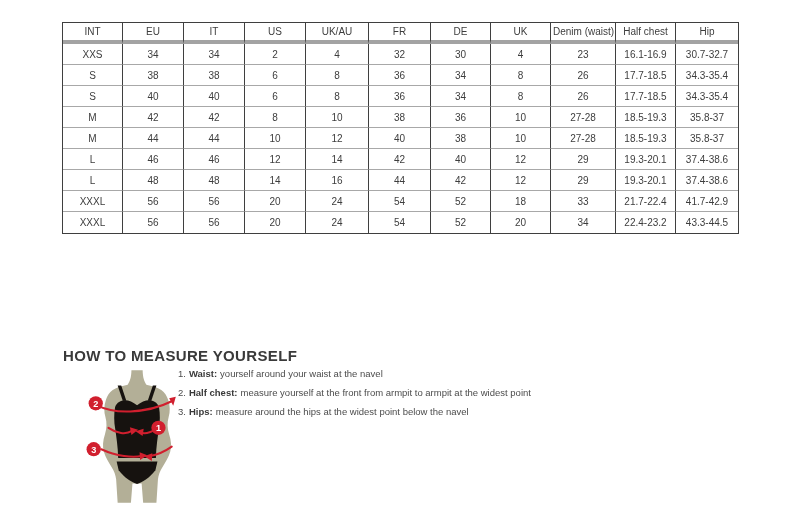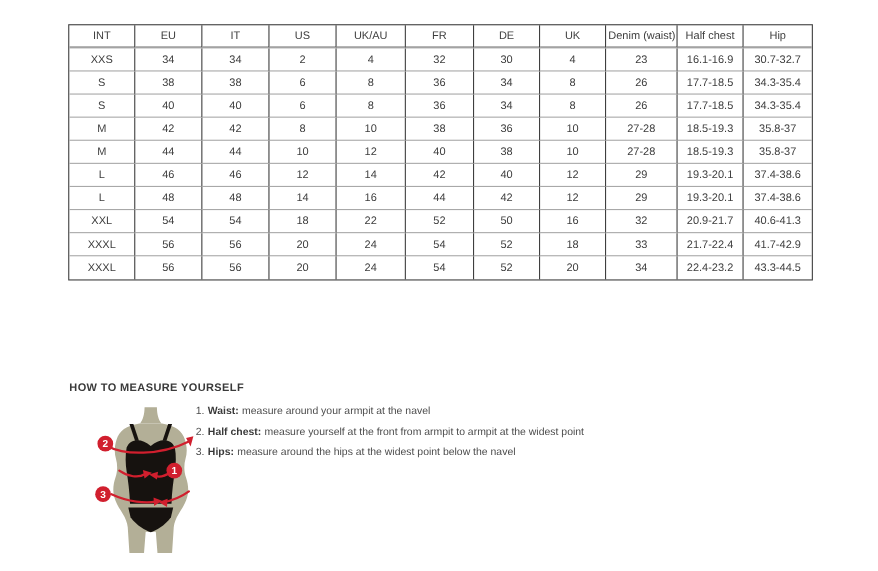--- a/index.html
+++ b/index.html
@@ -28,28 +28,28 @@
     font-size: 10px;
     font-weight: 400;
     color: #3d3d3d;
     text-align: center;
     vertical-align: middle;
     white-space: nowrap;
     overflow: hidden;
   }
   .size-table th:not(:last-child),
   .size-table td:not(:last-child) { border-right: 1px solid #3f3f3f; }
-  .size-table thead th { border-bottom: 2px solid #a3a3a3; }
+  .size-table thead th { border-bottom: 4px solid #a3a3a3; }
   .size-table tbody tr:not(:last-child) td { border-bottom: 1px solid #a8a8a8; }
 
   
   .measure-heading {
     position: absolute;
     left: 63px; top: 347px;
-    font-size: 10px;
+    font-size: 15px;
     font-weight: 700;
     color: #3a3a3a;
     letter-spacing: 0.35px;
   }
   .figure-wrap {
     position: absolute;
     left: 84px; top: 369px;
     width: 102px; height: 138px;
   }
   ol.steps {
@@ -186,33 +186,20 @@
         <td>14</td>
         <td>16</td>
         <td>44</td>
         <td>42</td>
         <td>12</td>
         <td>29</td>
         <td>19.3-20.1</td>
         <td>37.4-38.6</td>
       </tr>
       <tr>
-        <td>XXL</td>
-        <td>54</td>
-        <td>54</td>
-        <td>18</td>
-        <td>22</td>
-        <td>52</td>
-        <td>50</td>
-        <td>16</td>
-        <td>32</td>
-        <td>20.9-21.7</td>
-        <td>40.6-41.3</td>
-      </tr>
-      <tr>
         <td>XXXL</td>
         <td>56</td>
         <td>56</td>
         <td>20</td>
         <td>24</td>
         <td>54</td>
         <td>52</td>
         <td>18</td>
         <td>33</td>
         <td>21.7-22.4</td>
@@ -295,21 +282,21 @@
       <circle cx="9.5" cy="78.5" r="7" fill="#d11f2e"></circle>
       <text x="11.5" y="36.8" text-anchor="middle" font-size="9" font-weight="bold" fill="#ffffff" font-family="Liberation Sans, sans-serif">2</text>
       <text x="73" y="60.8" text-anchor="middle" font-size="9" font-weight="bold" fill="#ffffff" font-family="Liberation Sans, sans-serif">1</text>
       <text x="9.5" y="81.8" text-anchor="middle" font-size="9" font-weight="bold" fill="#ffffff" font-family="Liberation Sans, sans-serif">3</text>
     </g>
   </svg>
 </div>
 
 <ol class="steps">
   <li class="step">
-    <span class="num">1.</span><span class="label">Waist:</span><span class="text">measure around your armpit at the navel</span>
+    <span class="num">1.</span><span class="label">Waist:</span><span class="text">yourself around your waist at the navel</span>
   </li>
   <li class="step">
     <span class="num">2.</span><span class="label">Half chest:</span><span class="text">measure yourself at the front from armpit to armpit at the widest point</span>
   </li>
   <li class="step">
     <span class="num">3.</span><span class="label">Hips:</span><span class="text">measure around the hips at the widest point below the navel</span>
   </li>
 </ol>
 
 </body></html>

